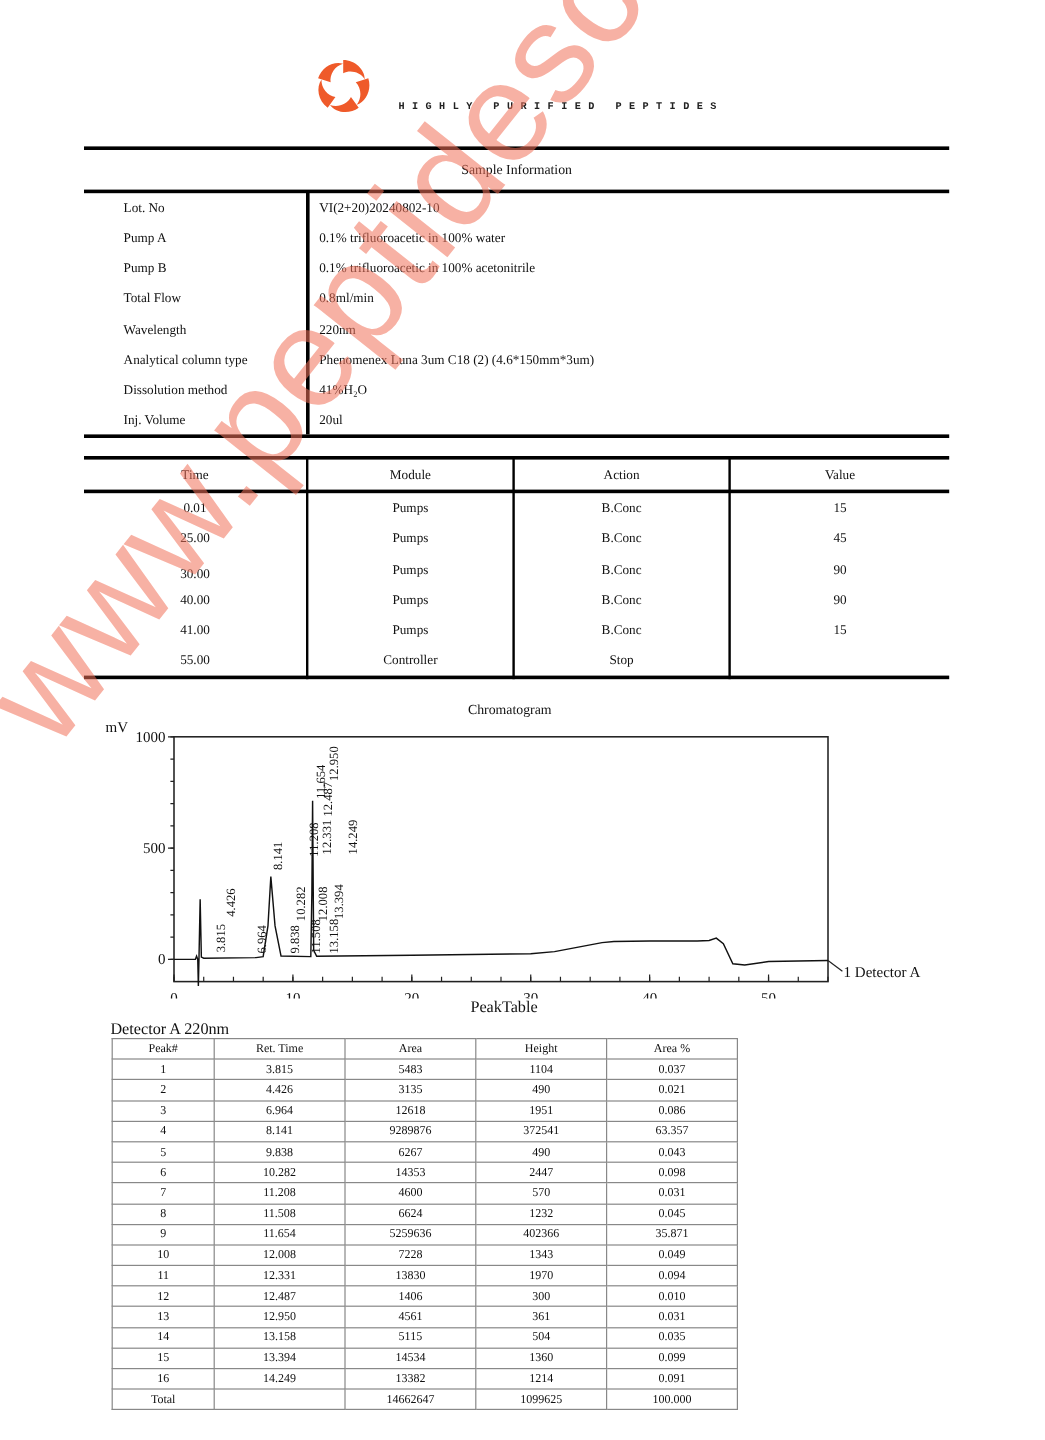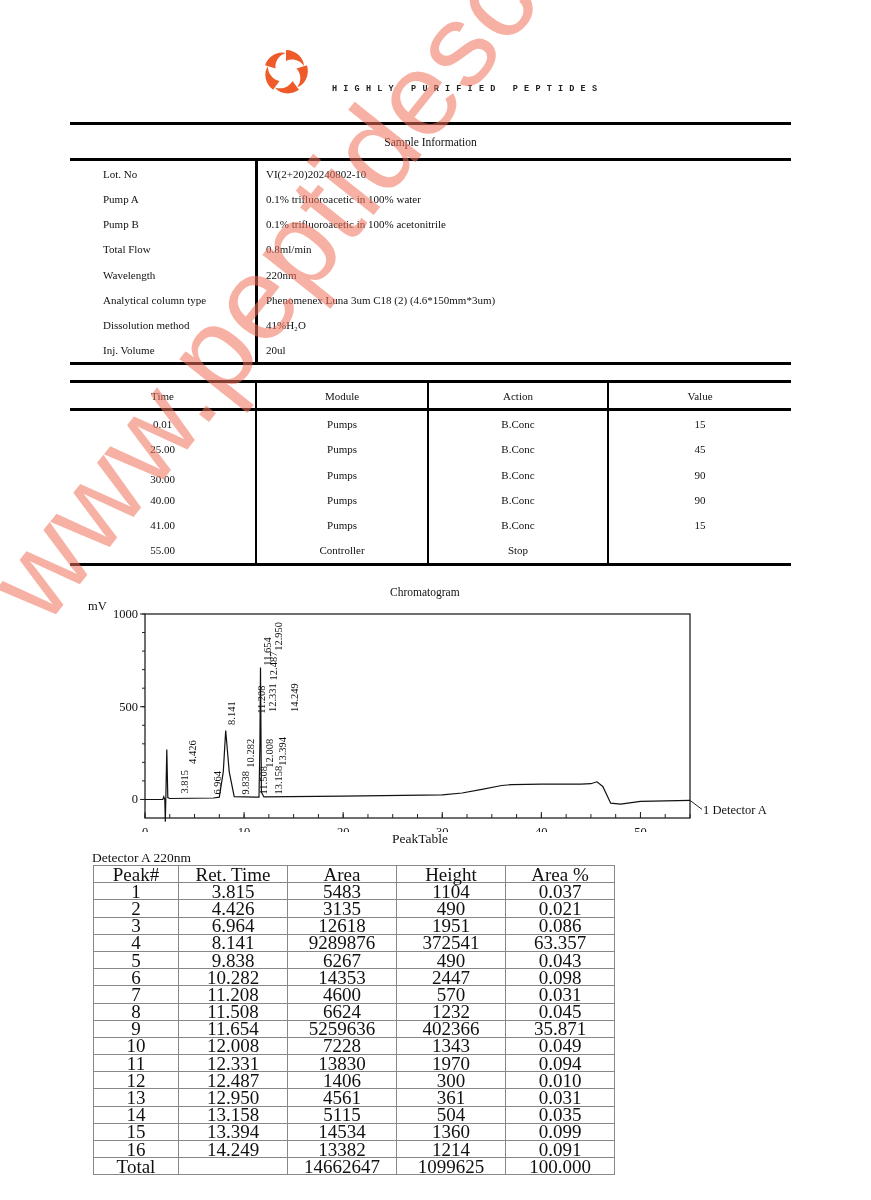--- a/index.html
+++ b/index.html
@@ -29,21 +29,21 @@
 
   
   .chart { left:85px; top:582px; width:700px; height:270px; }
   .chart-title { position:absolute; left:305px; top:4px; font-size:11.5px; }
   .chart svg { position:absolute; left:0; top:0; }
 
   .peak-title { left:392px; top:831px; font-size:13.5px; }
   .det-label { left:92px; top:850px; font-size:13.5px; }
 
   
-  table.peaks { position:absolute; left:93px; top:865px; border-collapse:collapse; font-size:19px; }
+  table.peaks { position:absolute; left:93px; top:865px; border-collapse:collapse; font-size:10px; }
   table.peaks td, table.peaks th { border:1px solid #888; text-align:center; padding:0; height:16.2px; line-height:15px; font-weight:normal; }
   table.peaks .c0 { width:84px; } table.peaks .c1 { width:108px; } table.peaks .c2 { width:108px; } table.peaks .c3 { width:108px; } table.peaks .c4 { width:108px; }
 
   
   .watermark { position:absolute; left:-40px; top:560px; font-family:"Liberation Sans", sans-serif; font-size:118px; color:#f2725a; opacity:0.55; transform:rotate(-51.5deg); transform-origin:left top; white-space:nowrap; letter-spacing:1px; pointer-events:none; }
 </style>
 </head>
 <body>
 
 <div class="abs logo">

